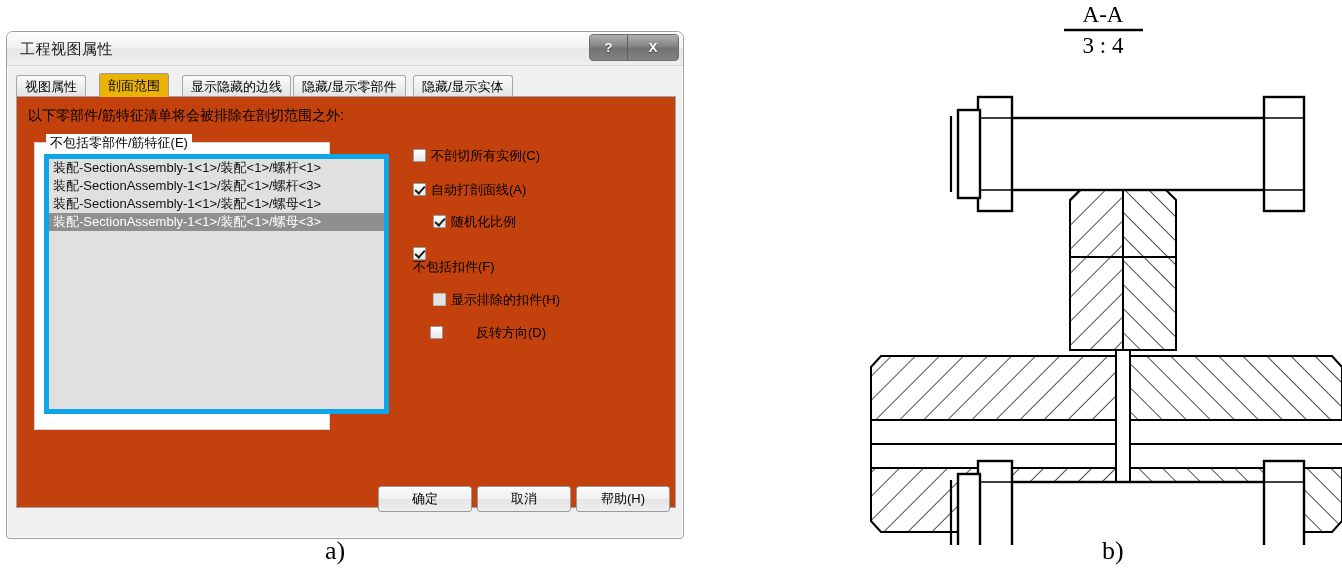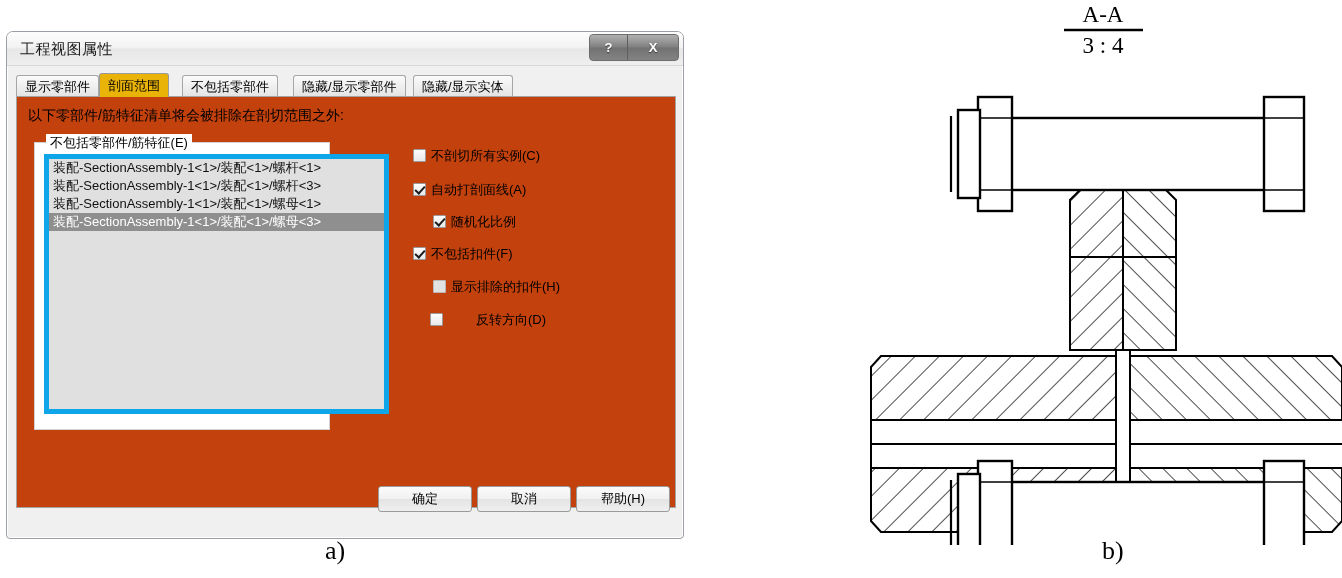--- a/index.html
+++ b/index.html
@@ -120,23 +120,23 @@
 
   <div id="titlebar">
     <div id="title-text">工程视图属性</div>
     <div id="winbtns">
       <div class="winbtn">?</div>
       <div class="winbtn">X</div>
     </div>
   </div>
 
   <div id="tabstrip">
-    <div class="tab" style="left:0px;">显示零部件</div>
+    <div class="tab" style="left:0px;">视图属性</div>
     <div class="tab active" style="left:83px;">剖面范围</div>
-    <div class="tab" style="left:166px;">不包括零部件</div>
+    <div class="tab" style="left:166px;">显示隐藏的边线</div>
     <div class="tab" style="left:277px;">隐藏/显示零部件</div>
     <div class="tab" style="left:397px;">隐藏/显示实体</div>
   </div>
 
   <div id="tabpage">
 
     <div id="intro-text">以下零部件/筋特征清单将会被排除在剖切范围之外:</div>
 
     <div id="groupbox">
       <div id="group-label">不包括零部件/筋特征(E)</div>
@@ -158,21 +158,21 @@
       <div class="chkrow" style="margin-left:0px;margin-bottom:19px;">
         <span class="chkbox checked"></span>
         <span class="chklabel">自动打剖面线(A)</span>
       </div>
 
       <div class="chkrow" style="margin-left:20px;margin-bottom:19px;">
         <span class="chkbox checked"></span>
         <span class="chklabel">随机化比例</span>
       </div>
 
-      <div class="chkrow" style="margin-left:0px;margin-bottom:20px;">
+      <div class="chkrow" style="margin-left:0px;margin-bottom:20px;flex-direction:column;">
         <span class="chkbox checked"></span>
         <span class="chklabel">不包括扣件(F)</span>
       </div>
 
       <div class="chkrow" style="margin-left:20px;margin-bottom:20px;">
         <span class="chkbox dim"></span>
         <span class="chklabel">显示排除的扣件(H)</span>
       </div>
 
       <div class="chkrow" style="margin-left:17px;gap:28px;">

